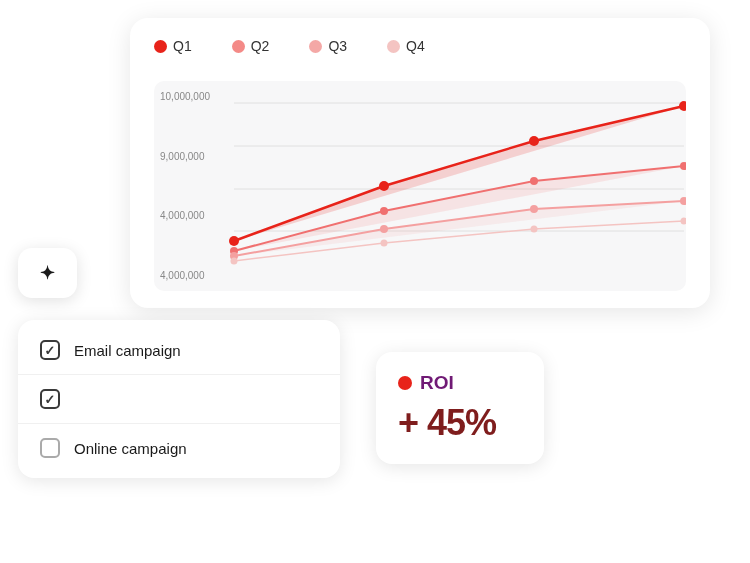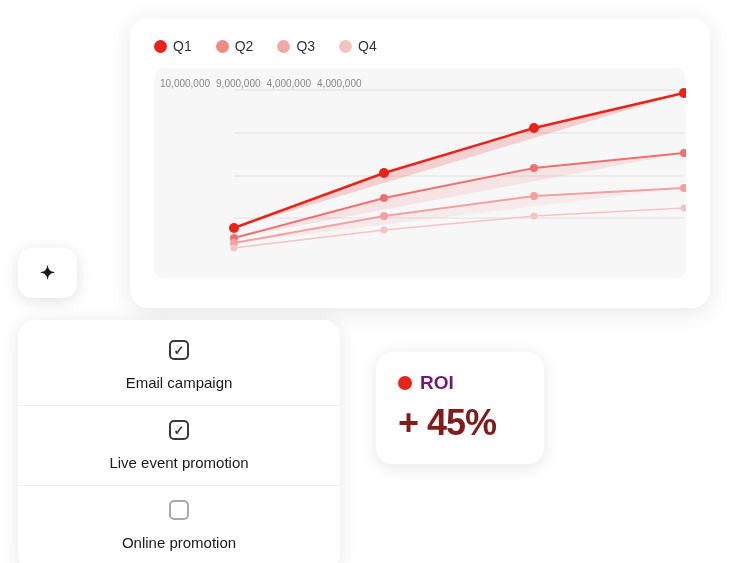--- a/index.html
+++ b/index.html
@@ -21,22 +21,22 @@
       width: 580px;
       height: 290px;
       background: #ffffff;
       border-radius: 18px;
       box-shadow: 0 4px 24px rgba(0,0,0,0.10);
       padding: 20px 24px 16px 24px;
     }
 
     .chart-legend {
       display: flex;
-      gap: 24px;
-      margin-bottom: 14px;
+      gap: 40px;
+      margin-bottom: 27px;
       align-items: flex-end;
     }
 
     .legend-item {
       display: flex;
       align-items: center;
       gap: 6px;
       font-size: 14px;
       color: #333;
     }
@@ -65,21 +65,21 @@
       width: 100%;
       height: 100%;
     }
 
     .y-axis-labels {
       position: absolute;
       left: 0;
       top: 0;
       height: 100%;
       display: flex;
-      flex-direction: row;
+      flex-direction: column;
       justify-content: space-between;
       padding: 10px 0;
       pointer-events: none;
     }
 
     .y-label {
       font-size: 10px;
       color: #888;
       padding-left: 6px;
     }
@@ -120,21 +120,20 @@
     }
 
     .checklist-item {
       display: flex;
       align-items: center;
       gap: 14px;
       padding: 14px 22px;
       font-size: 15px;
       color: #1a1a1a;
       border-bottom: 1px solid #f0f0f0;
-      flex-direction: column;
     }
 
     .checklist-item:last-child {
       border-bottom: none;
     }
 
     .checkbox {
       width: 20px;
       height: 20px;
       border: 2px solid #aaa;
@@ -268,25 +267,24 @@
   <span class="sparkle-icon">✦</span>
 </div>
 
 <div class="checklist-card">
   <div class="checklist-item">
     <div class="checkbox checked"></div>
     <span>Email campaign</span>
   </div>
   <div class="checklist-item">
     <div class="checkbox checked"></div>
-    <span>Live event promotion</span>
   </div>
   <div class="checklist-item">
     <div class="checkbox"></div>
-    <span>Online promotion</span>
+    <span>Online campaign</span>
   </div>
 </div>
 
 <div class="roi-card">
   <div class="roi-label-row">
     <div class="roi-dot"></div>
     <span class="roi-label">ROI</span>
   </div>
   <div class="roi-value">+ 45%</div>
 </div>

